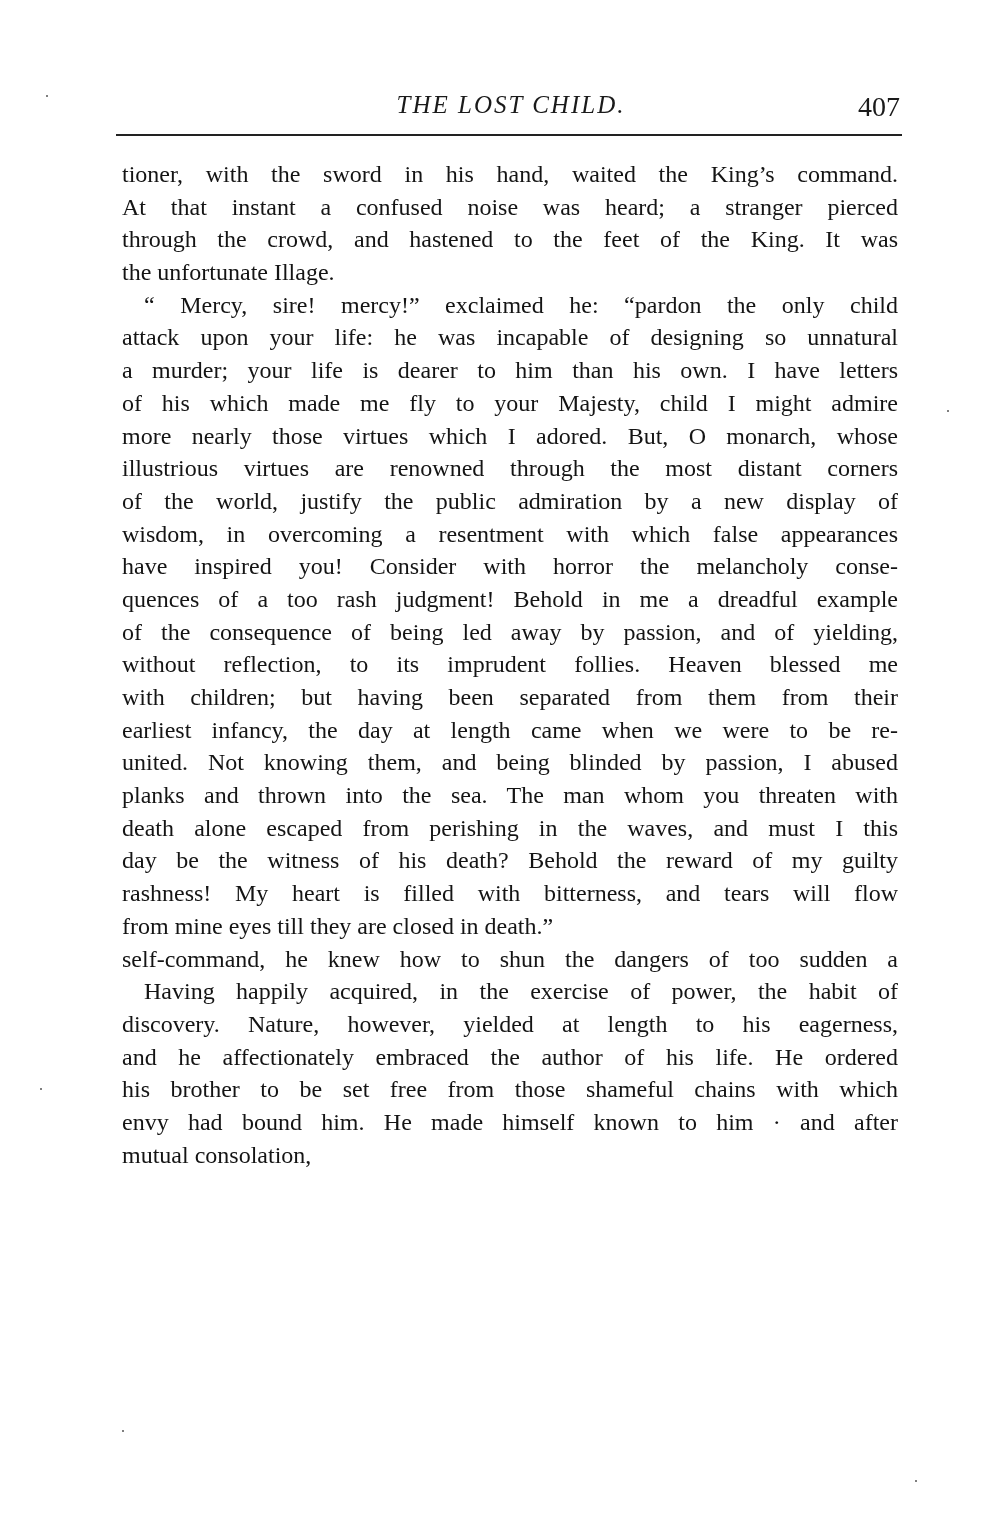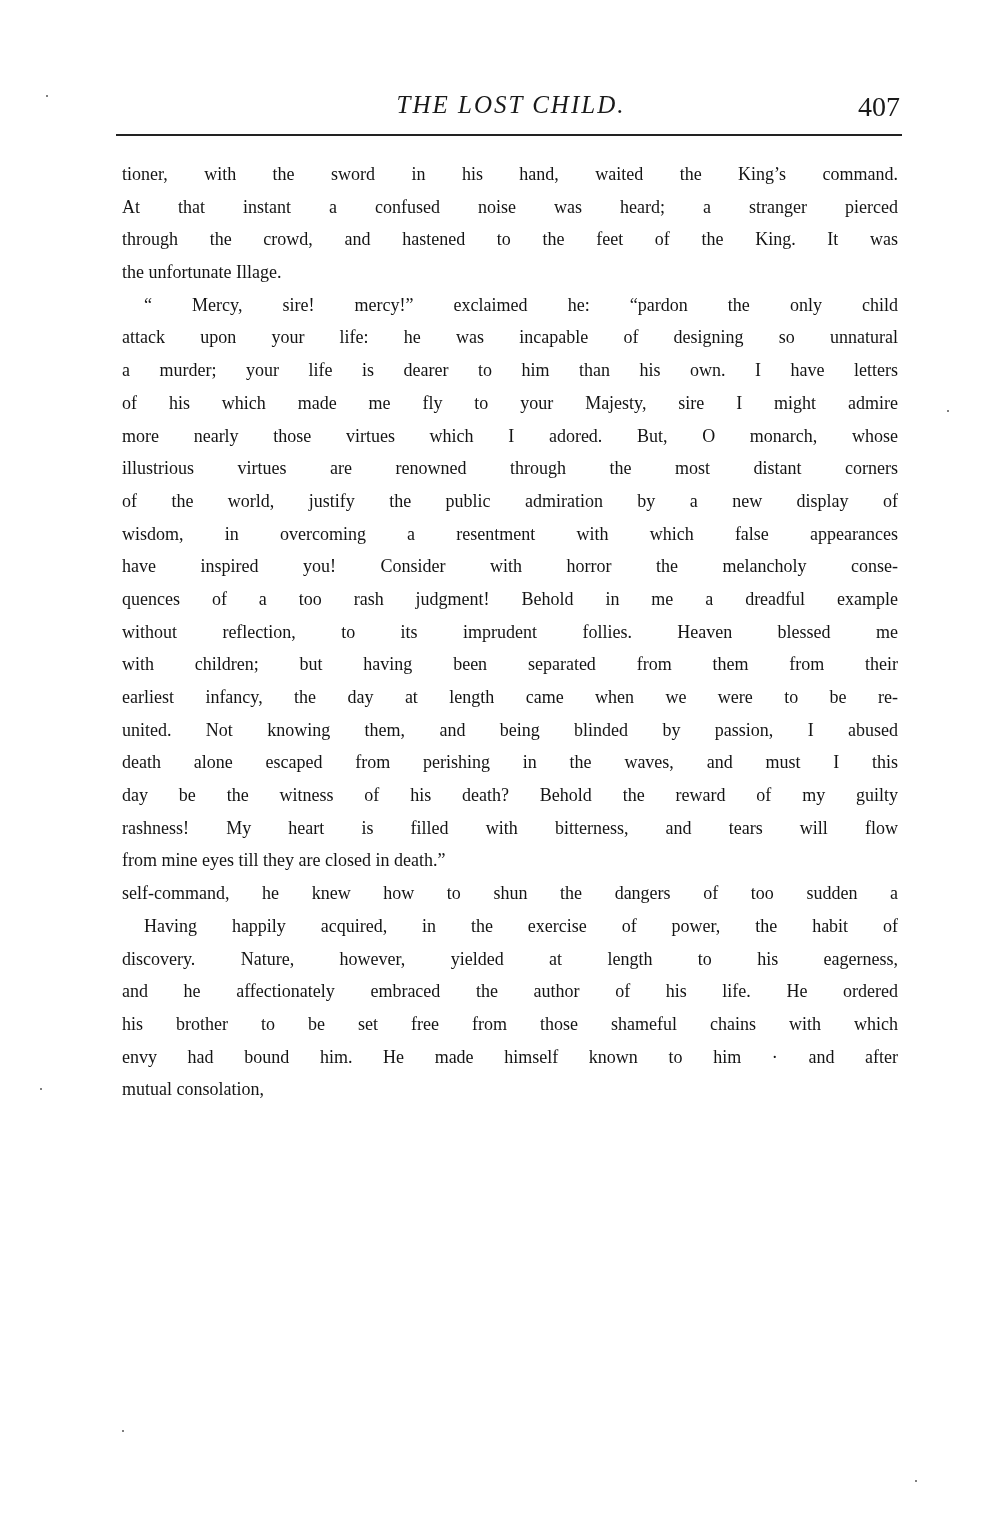--- a/index.html
+++ b/index.html
@@ -8,21 +8,21 @@
   .running-head {
     position: absolute; left: 122px; top: 80px; width: 778px; height: 36px;
     font-family: "Liberation Serif", serif; font-style: italic; font-size: 25px;
     color: #1a1a1a; letter-spacing: 2px; margin-top: 11px;
   }
   .running-head .title { position: absolute; left: 0; width: 100%; text-align: center; top: 0; }
   .running-head .folio { position: absolute; right: 0; top: 0; font-style: normal; letter-spacing: 0; font-size: 28px; }
   .rule { position: absolute; left: 116px; top: 134px; width: 786px; height: 2px; background: #222; }
   .body-text {
     position: absolute; left: 122px; top: 158px; width: 776px;
-    font-family: "Liberation Serif", serif; font-size: 18px; line-height: 32.7px;
+    font-family: "Liberation Serif", serif; font-size: 24px; line-height: 32.7px;
     color: #141414;
   }
   .line { display: block; white-space: nowrap; text-align: justify; text-align-last: justify; height: 32.7px; }
   .line.last { text-align-last: left; }
   .line.indent { padding-left: 22px; }
   .speck { position: absolute; width: 2px; height: 2px; background: #555; border-radius: 50%; }
 </style>
 </head>
 <body>
 
@@ -39,31 +39,33 @@
       <div>
         <span class="line">tioner, with the sword in his hand, waited the King’s command.</span>
         <span class="line">At that instant a confused noise was heard; a stranger pierced</span>
         <span class="line">through the crowd, and hastened to the feet of the King.  It was</span>
         <span class="line last">the unfortunate Illage.</span>
       </div>
       <div>
         <span class="line indent">“ Mercy, sire! mercy!” exclaimed he: “pardon the only child</span>
         <span class="line">attack upon your life: he was incapable of designing so unnatural</span>
         <span class="line">a murder; your life is dearer to him than his own.  I have letters</span>
-        <span class="line">of his which made me fly to your Majesty, sire I might admire</span>
+        <span class="line">of his which made me fly to your Majesty, child I might admire</span>
         <span class="line">more nearly those virtues which I adored.  But, O monarch, whose</span>
         <span class="line">illustrious virtues are renowned through the most distant corners</span>
         <span class="line">of the world, justify the public admiration by a new display of</span>
         <span class="line">wisdom, in overcoming a resentment with which false appearances</span>
         <span class="line">have inspired you!  Consider with horror the melancholy conse-</span>
         <span class="line">quences of a too rash judgment!  Behold in me a dreadful example</span>
+        <span class="line">of the consequence of being led away by passion, and of yielding,</span>
         <span class="line">without reflection, to its imprudent follies.  Heaven blessed me</span>
         <span class="line">with children; but having been separated from them from their</span>
         <span class="line">earliest infancy, the day at length came when we were to be re-</span>
         <span class="line">united.  Not knowing them, and being blinded by passion, I abused</span>
+        <span class="line">planks and thrown into the sea.  The man whom you threaten with</span>
         <span class="line">death alone escaped from perishing in the waves, and must I this</span>
         <span class="line">day be the witness of his death?  Behold the reward of my guilty</span>
         <span class="line">rashness!  My heart is filled with bitterness, and tears will flow</span>
         <span class="line last">from mine eyes till they are closed in death.”</span>
       </div>
       <div>
         <span class="line">self-command, he knew how to shun the dangers of too sudden a</span>
         <span class="line indent">Having happily acquired, in the exercise of power, the habit of</span>
         <span class="line">discovery.  Nature, however, yielded at length to his eagerness,</span>
         <span class="line">and he affectionately embraced the author of his life.  He ordered</span>

